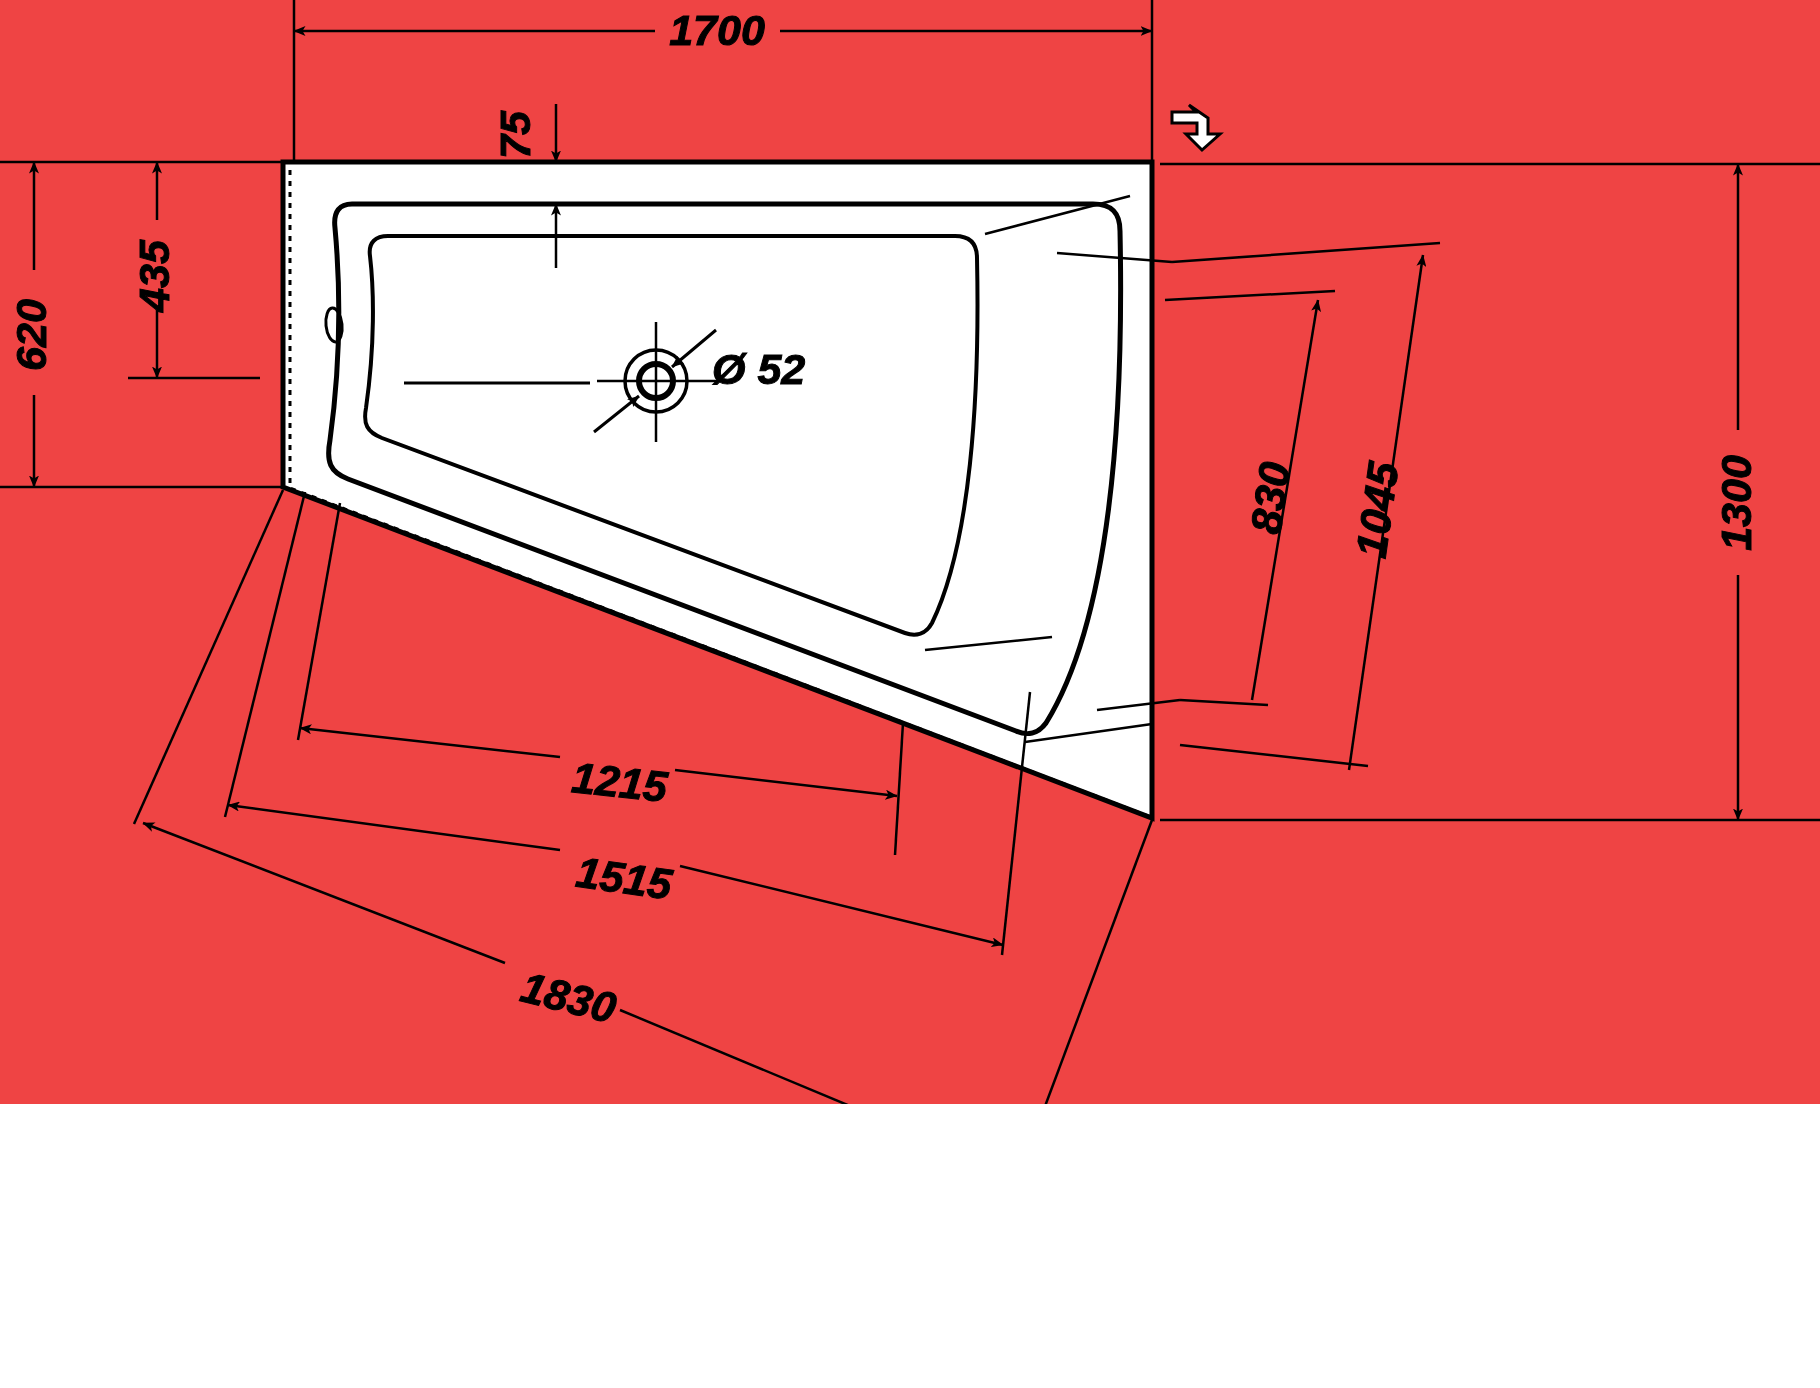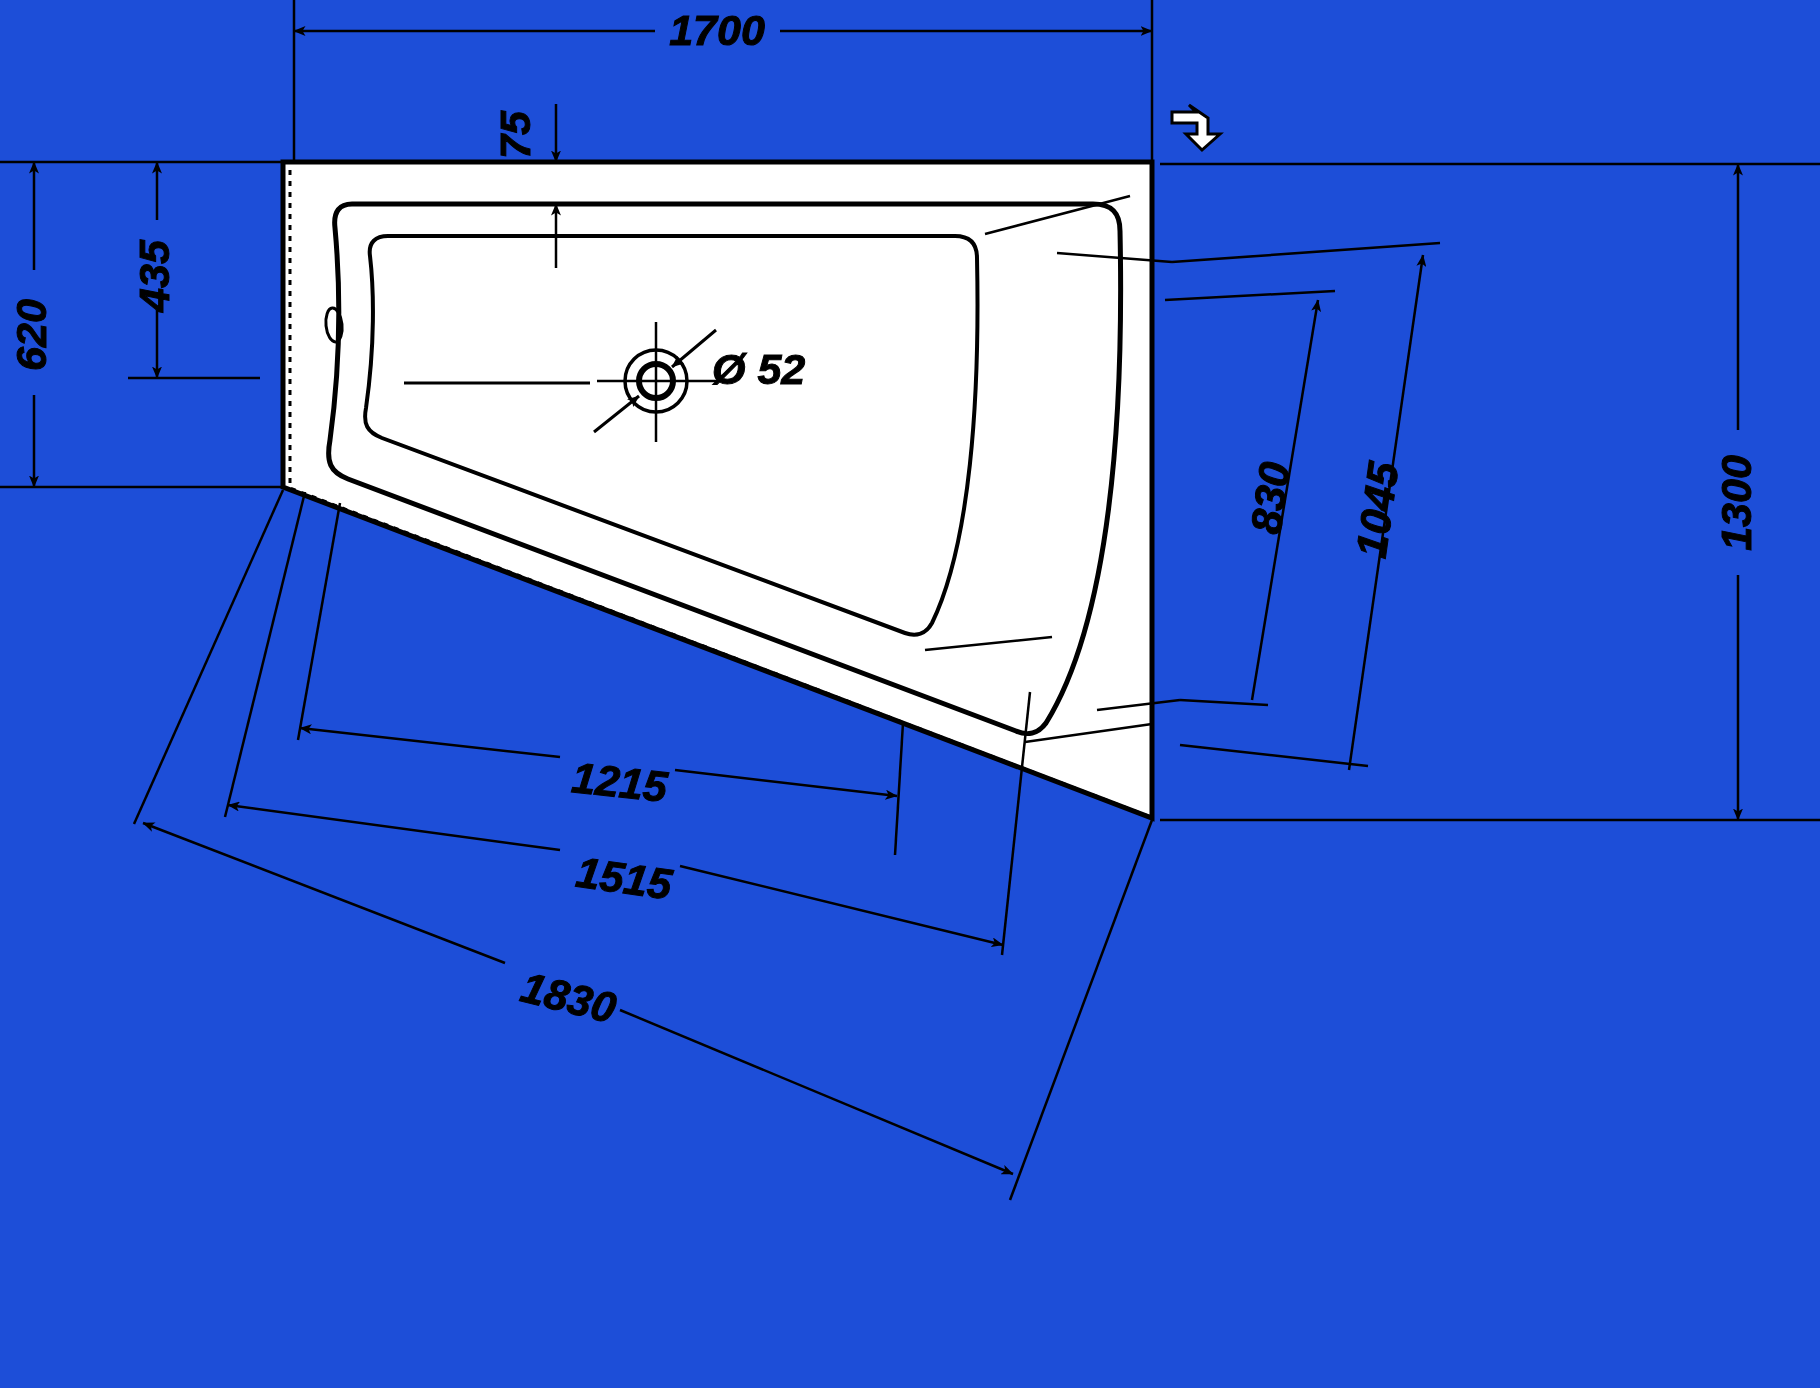--- a/index.html
+++ b/index.html
@@ -6,22 +6,22 @@
     margin: 0;
     padding: 0;
     background: #ffffff;
   }
   body {
     font-family: "Liberation Sans", sans-serif;
   }
   #stage {
     position: relative;
     width: 1820px;
-    height: 1388px;
-    background: #1d4ed8;
+    height: 1104px;
+    background: #ef4444;
     overflow: hidden;
   }
   #drawing {
     position: absolute;
     left: 0;
     top: 0;
     width: 1820px;
     height: 1388px;
   }
   .dim-text {

